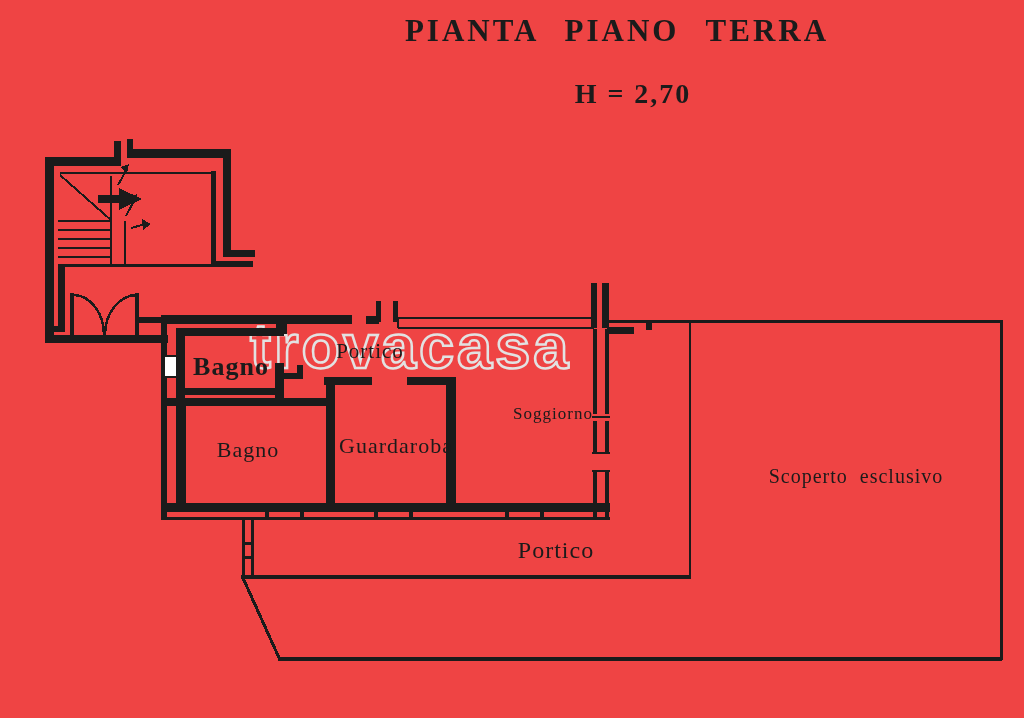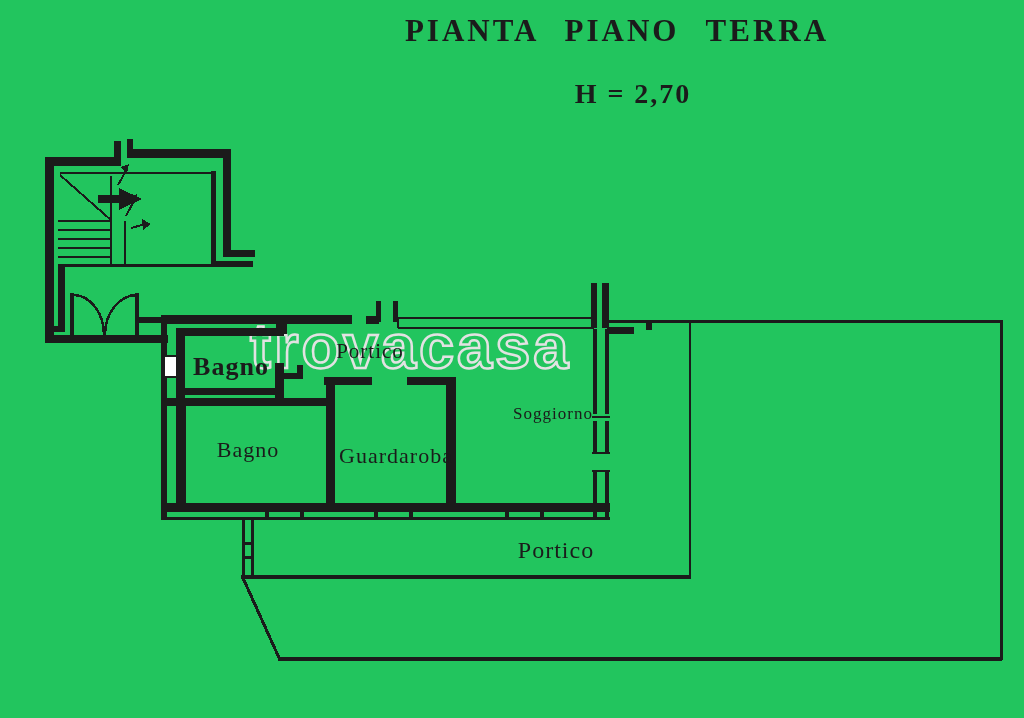--- a/index.html
+++ b/index.html
@@ -1,32 +1,32 @@
 <!DOCTYPE html>
 <html><head>
 <meta charset="utf-8">
 <style>
   html,body{margin:0;padding:0;background:#fff;}
-  .page{position:relative;width:1024px;height:718px;background:#22c55e;overflow:hidden;
+  .page{position:relative;width:1024px;height:718px;background:#ef4444;overflow:hidden;
         font-family:"Liberation Serif",serif;color:#1b1b1b;}
   .title{position:absolute;top:13px;left:617px;transform:translateX(-50%);
          font-size:31px;font-weight:bold;letter-spacing:3px;word-spacing:16px;white-space:nowrap;z-index:3;}
   .hnote{position:absolute;top:78px;left:633px;transform:translateX(-50%);
          font-size:28px;font-weight:bold;letter-spacing:2px;white-space:nowrap;z-index:3;}
   .watermark{position:absolute;left:250px;top:310px;z-index:1;
          font-family:"Liberation Sans",sans-serif;font-size:63px;font-weight:bold;
          letter-spacing:3px;color:transparent;-webkit-text-stroke:2.5px #e2e2e2;
          white-space:nowrap;user-select:none;}
   .plan-svg{position:absolute;left:0;top:0;z-index:2;}
   .room-label{position:absolute;transform:translate(-50%,-50%);z-index:3;
          letter-spacing:1px;white-space:nowrap;}
   .lbl-bagno{left:231px;top:367px;font-size:26px;font-weight:bold;}
   .lbl-ingresso{left:370px;top:351px;font-size:21px;}
   .lbl-camera{left:248px;top:450px;font-size:22px;}
-  .lbl-guardaroba{left:396px;top:446px;font-size:22px;margin-top:10px;}
+  .lbl-guardaroba{left:396px;top:446px;font-size:22px;}
   .lbl-soggiorno{left:553px;top:414px;font-size:17px;}
   .lbl-portico{left:556px;top:550px;font-size:24px;}
   .lbl-scoperto{left:856px;top:476px;font-size:20px;word-spacing:6px;}
 </style>
 </head>
 <body>
 
 <div class="page">
 
   <div class="title">PIANTA PIANO TERRA</div>
@@ -165,14 +165,15 @@
 
     </g>
   </svg>
 
   <div class="room-label lbl-bagno">Bagno</div>
   <div class="room-label lbl-ingresso">Portico</div>
   <div class="room-label lbl-camera">Bagno</div>
   <div class="room-label lbl-guardaroba">Guardaroba</div>
   <div class="room-label lbl-soggiorno">Soggiorno</div>
   <div class="room-label lbl-portico">Portico</div>
+  <div class="room-label lbl-scoperto">Scoperto esclusivo</div>
 
 </div>
 
 </body></html>

